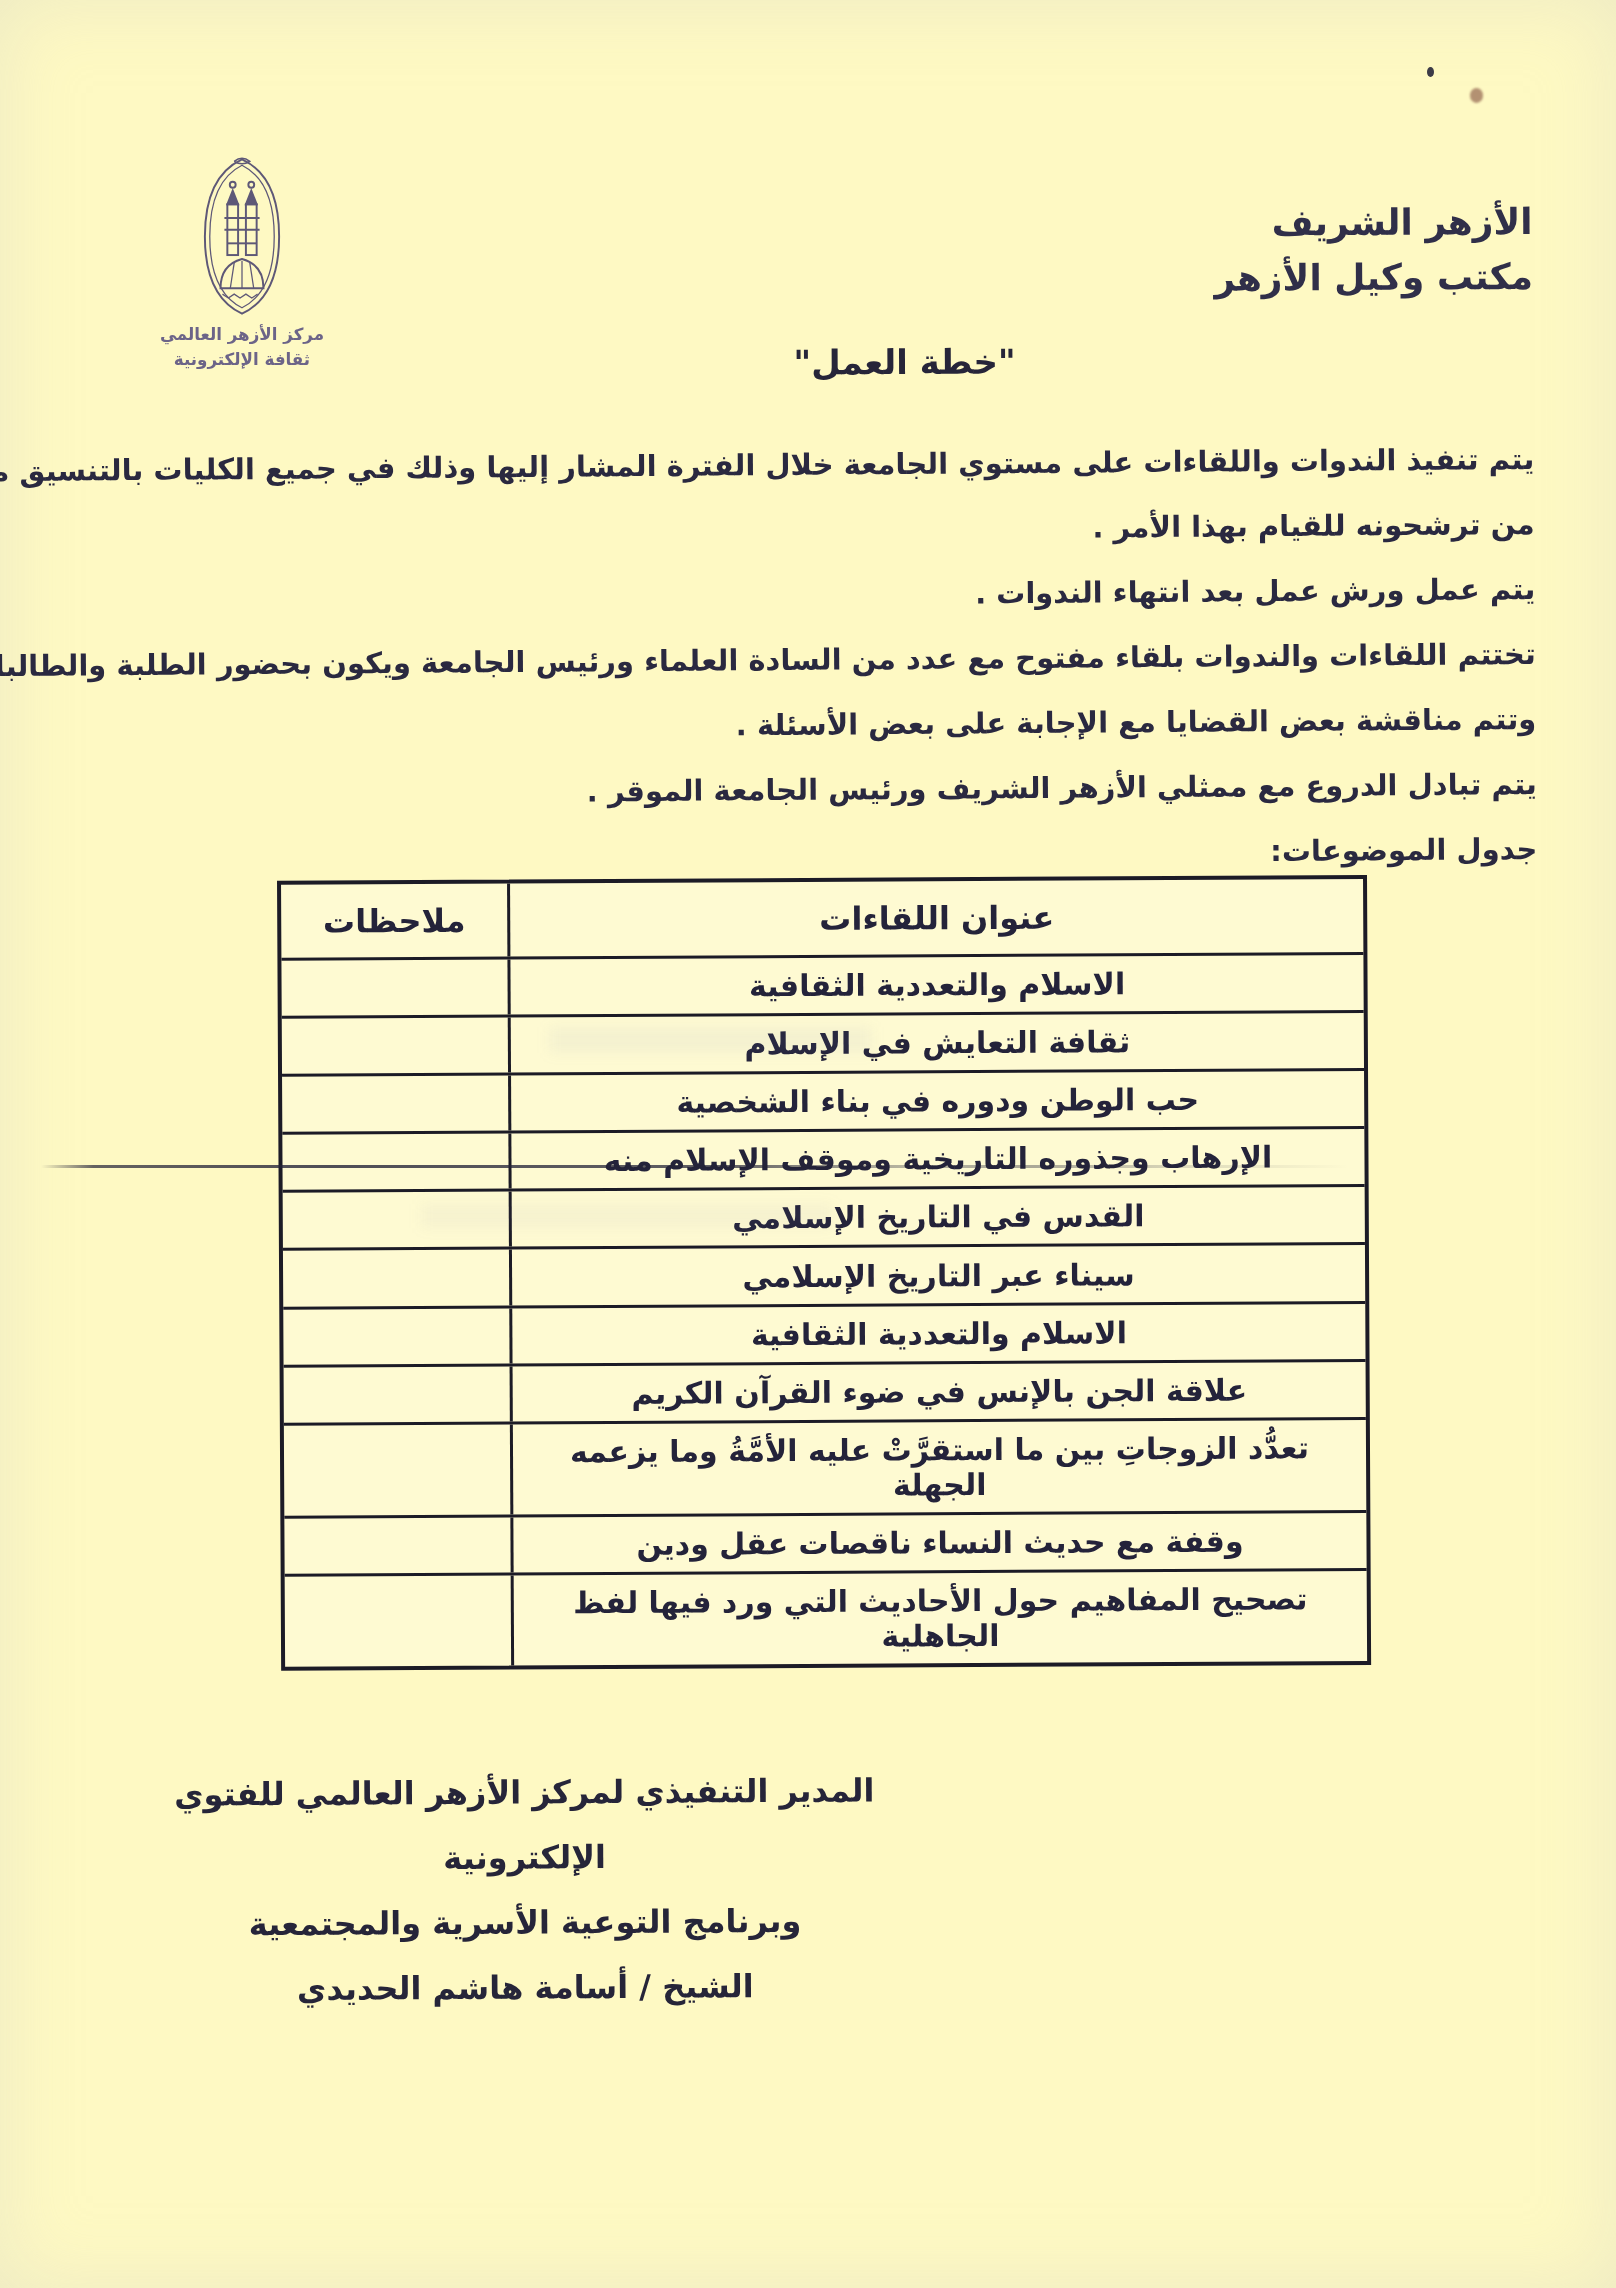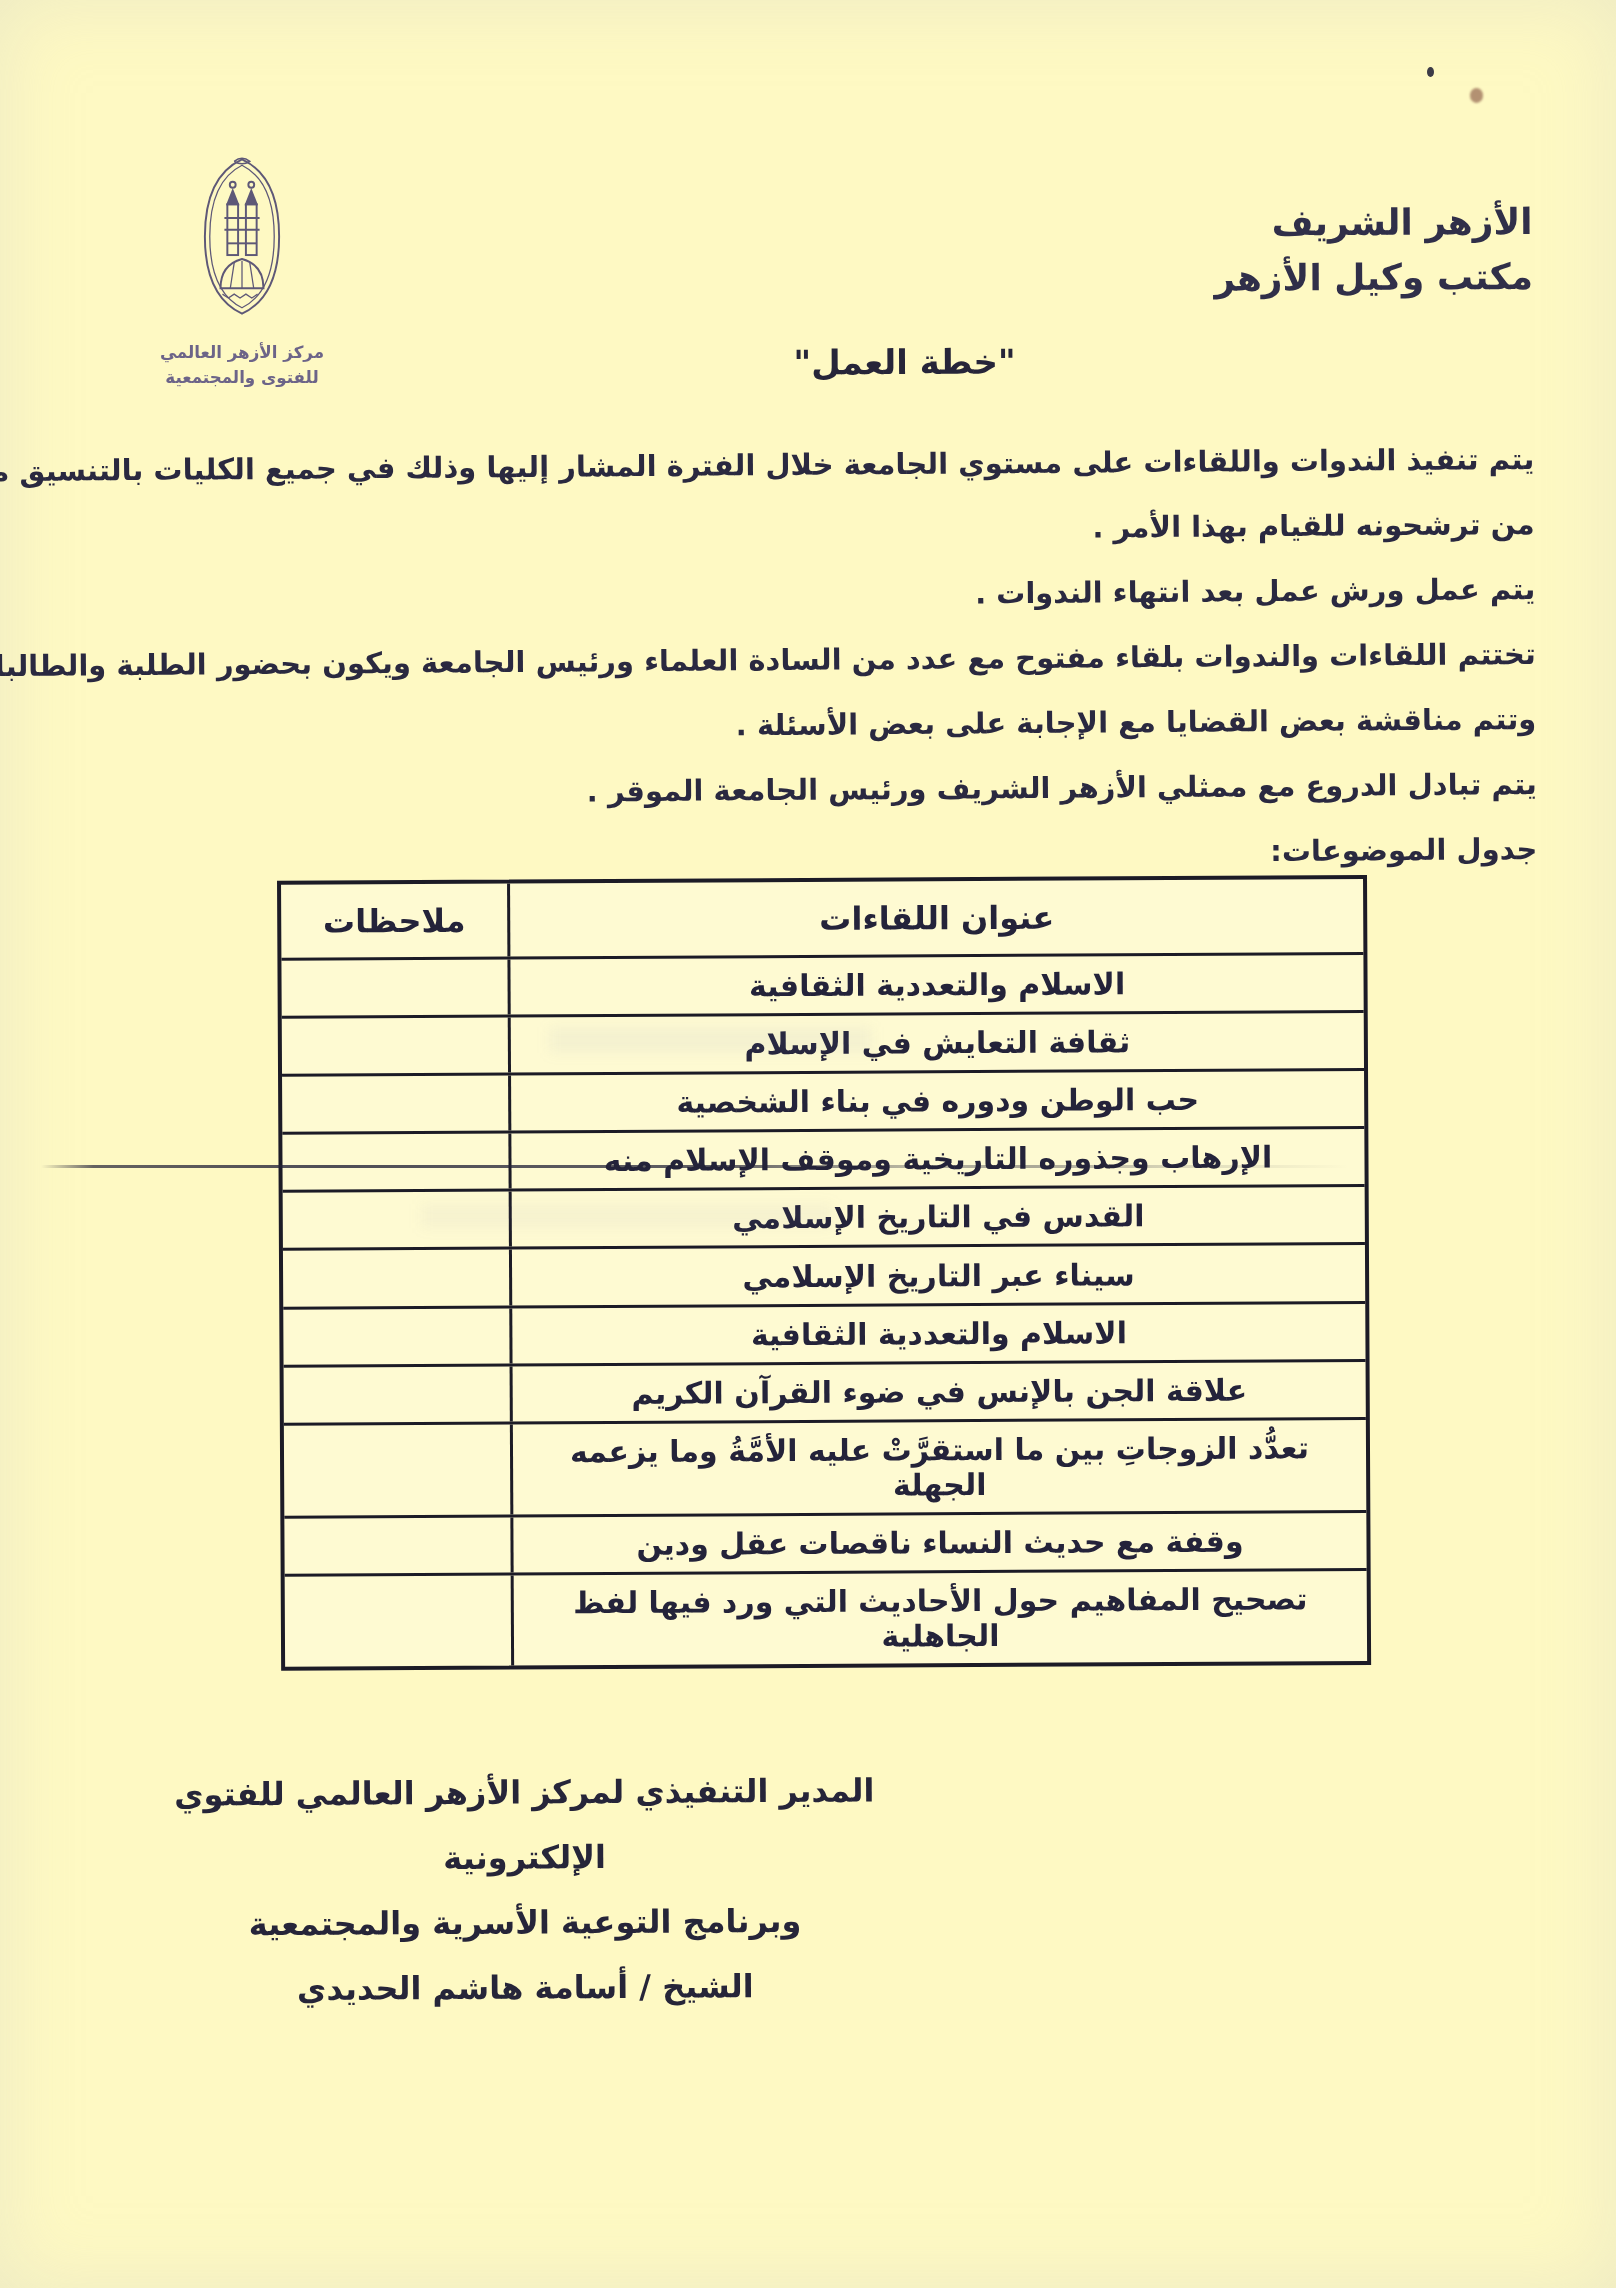--- a/index.html
+++ b/index.html
@@ -20,21 +20,21 @@
     position:absolute; top:194px; right:84px;
     text-align:right; font-size:36px; font-weight:bold;
     line-height:55px; color:#302f49;
     transform:rotate(-0.3deg); transform-origin:top right;
   }
 
   
   .logo { position:absolute; top:153px; left:139px; width:206px; text-align:center; }
   .logo svg { display:block; margin:0 auto; }
   .logo-caption {
-    margin-top:20px; font-size:16.7px; font-weight:bold;
+    margin-top:2px; font-size:16.7px; font-weight:bold;
     line-height:24.5px; color:#6c6488;
   }
 
   
   .doc-title {
     position:absolute; top:342px; left:772px; width:265px;
     text-align:center; font-size:34px; font-weight:bold;
     color:#262539; transform:rotate(-0.3deg);
   }
 
@@ -118,21 +118,21 @@
           <path d="M21,138 Q21,114 43,108 Q65,114 65,138 Z"></path>
           <line x1="35" y1="112" x2="31" y2="138" stroke-width="1.3"></line>
           <line x1="43" y1="110" x2="43" y2="138" stroke-width="1.3"></line>
           <line x1="51" y1="112" x2="55" y2="138" stroke-width="1.3"></line>
           <path d="M23,144 L29,148 L35,144 L41,148 L47,144 L53,148 L59,144" stroke-width="1.3"></path>
         </g>
       </svg>
     </span>
     <div class="logo-caption arabic">
       <div>مركز الأزهر العالمي</div>
-      <div>للفتوى والمجتمعية</div>
+      <div>ثقافة الإلكترونية</div>
     </div>
   </div>
 
   <div class="doc-title arabic">"خطة العمل"</div>
 
   <div class="body-text arabic">
     <div class="line">يتم تنفيذ الندوات واللقاءات على مستوي الجامعة خلال الفترة المشار إليها وذلك في جميع الكليات بالتنسيق مع</div>
     <div class="line">من ترشحونه للقيام بهذا الأمر .</div>
     <div class="line">يتم عمل ورش عمل بعد انتهاء الندوات .</div>
     <div class="line">تختتم اللقاءات والندوات بلقاء مفتوح مع عدد من السادة العلماء ورئيس الجامعة ويكون بحضور الطلبة والطالبات</div>

